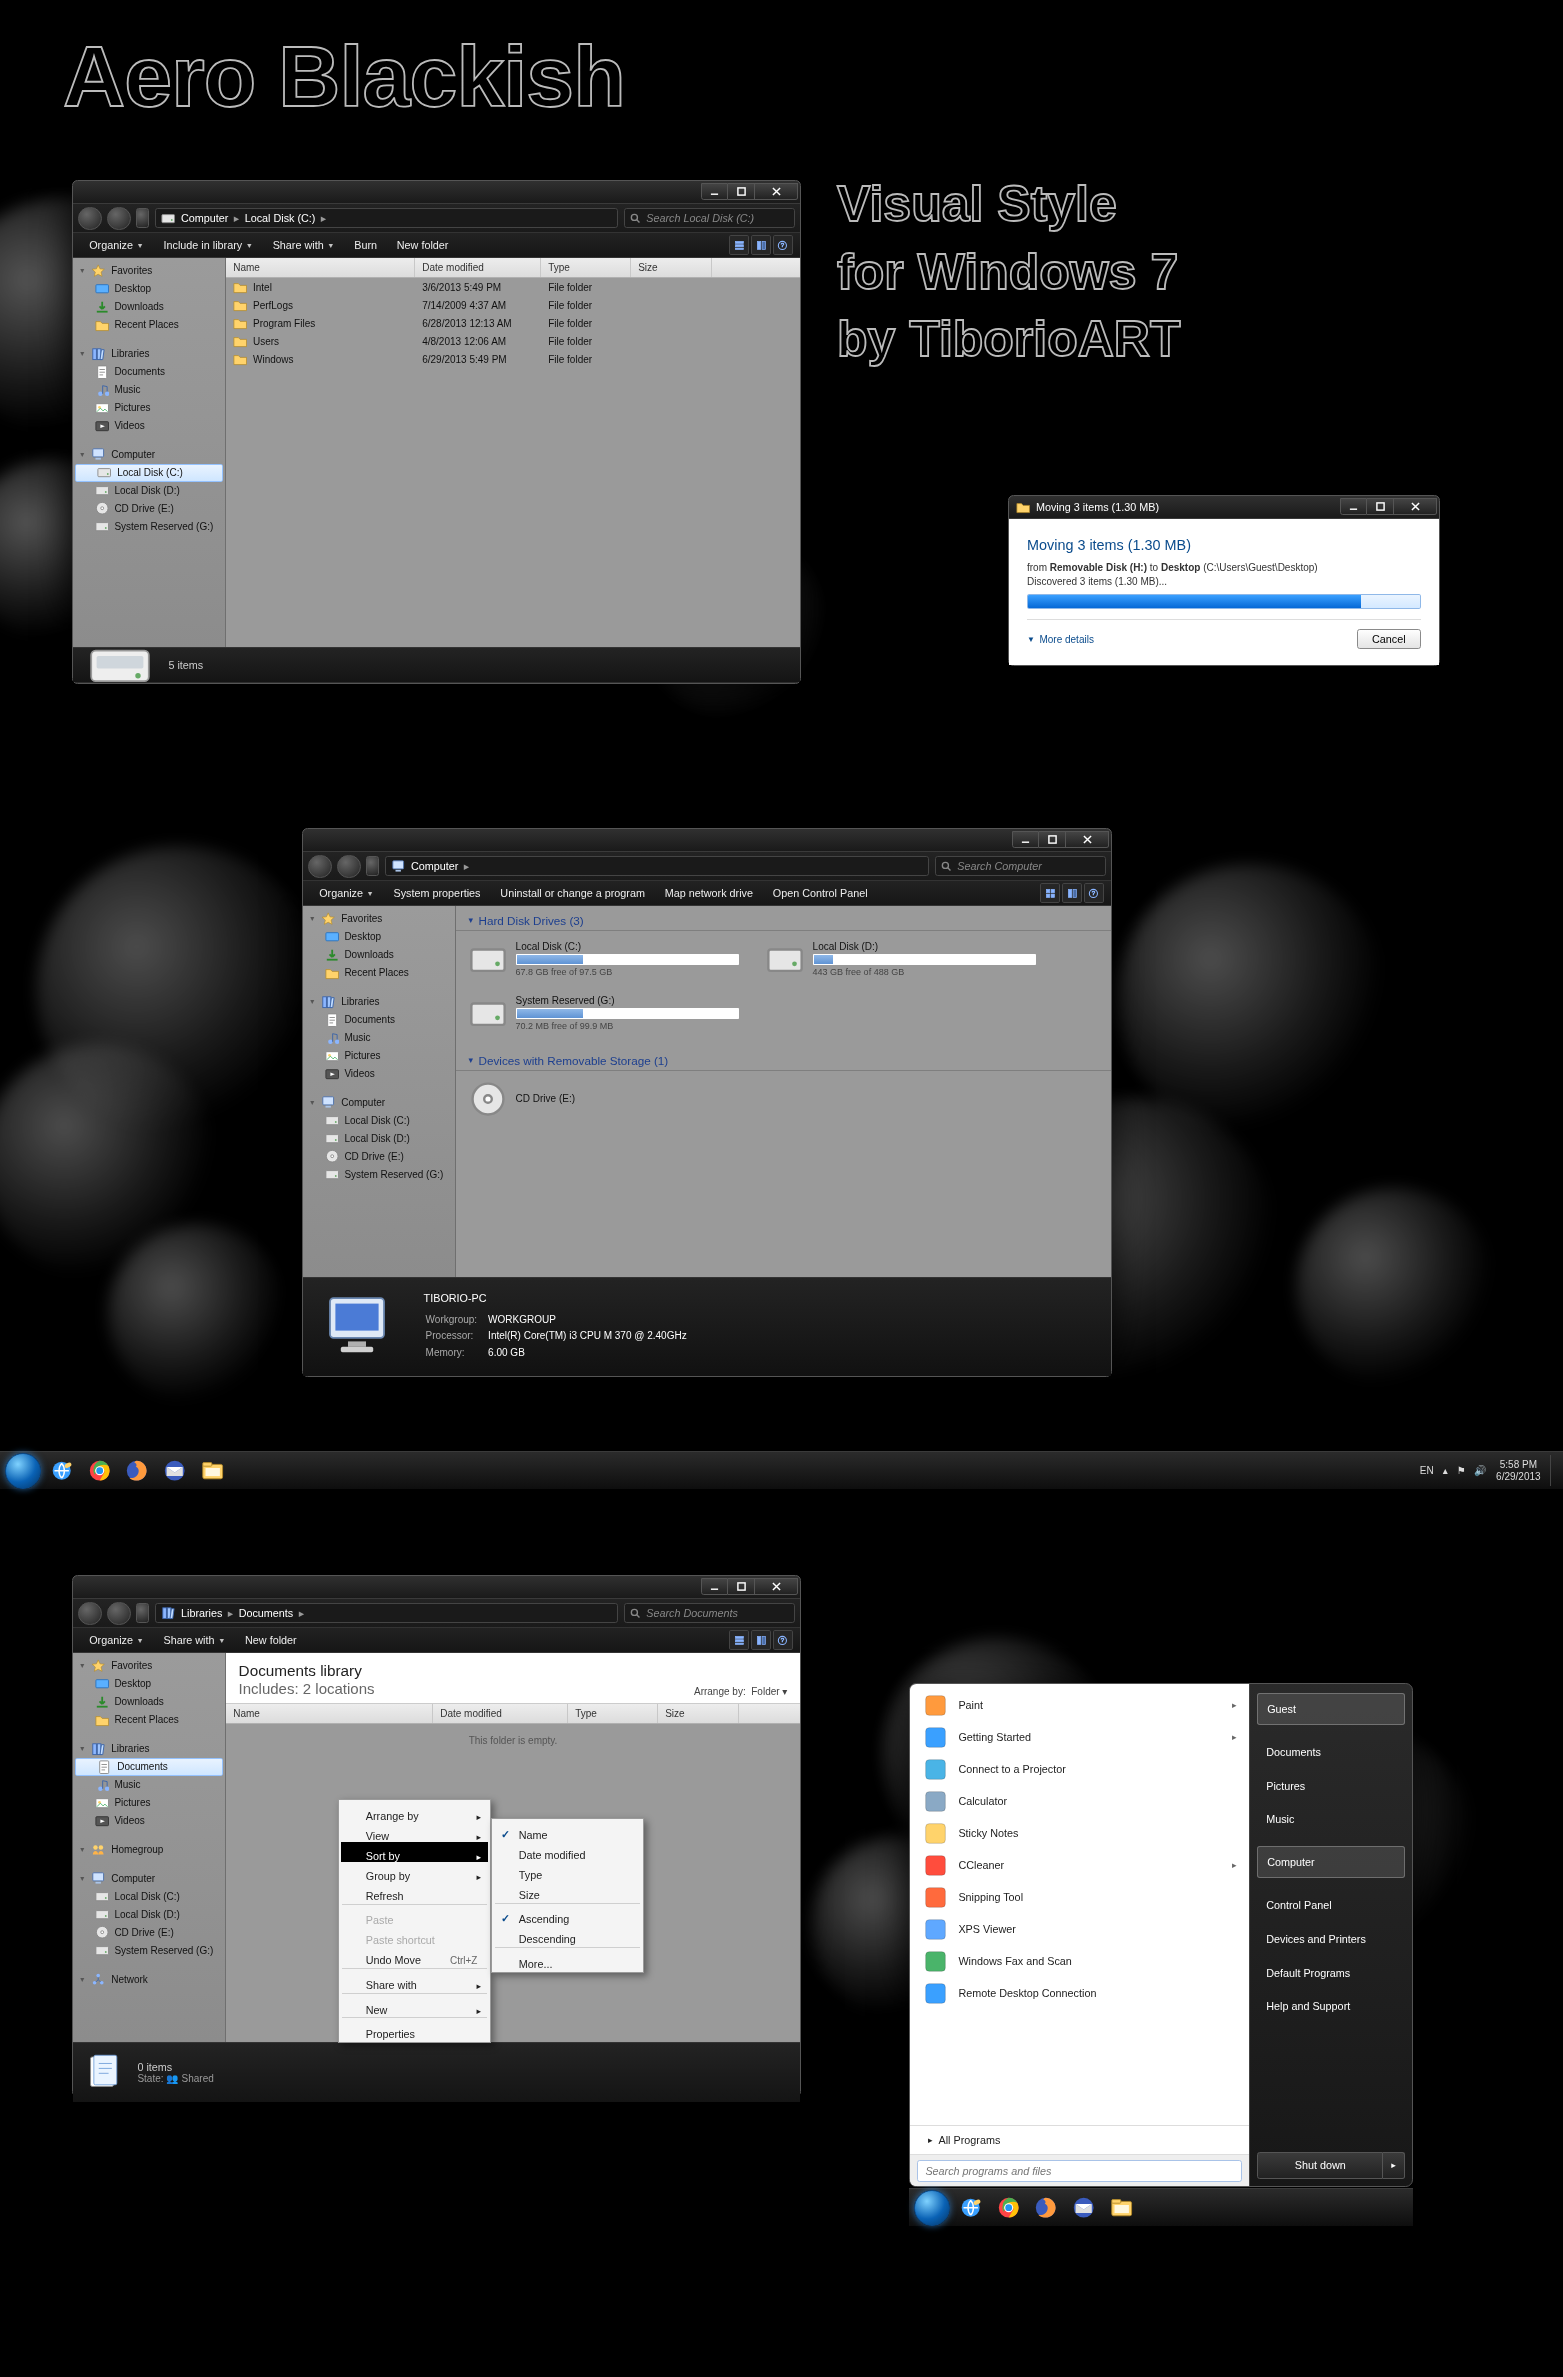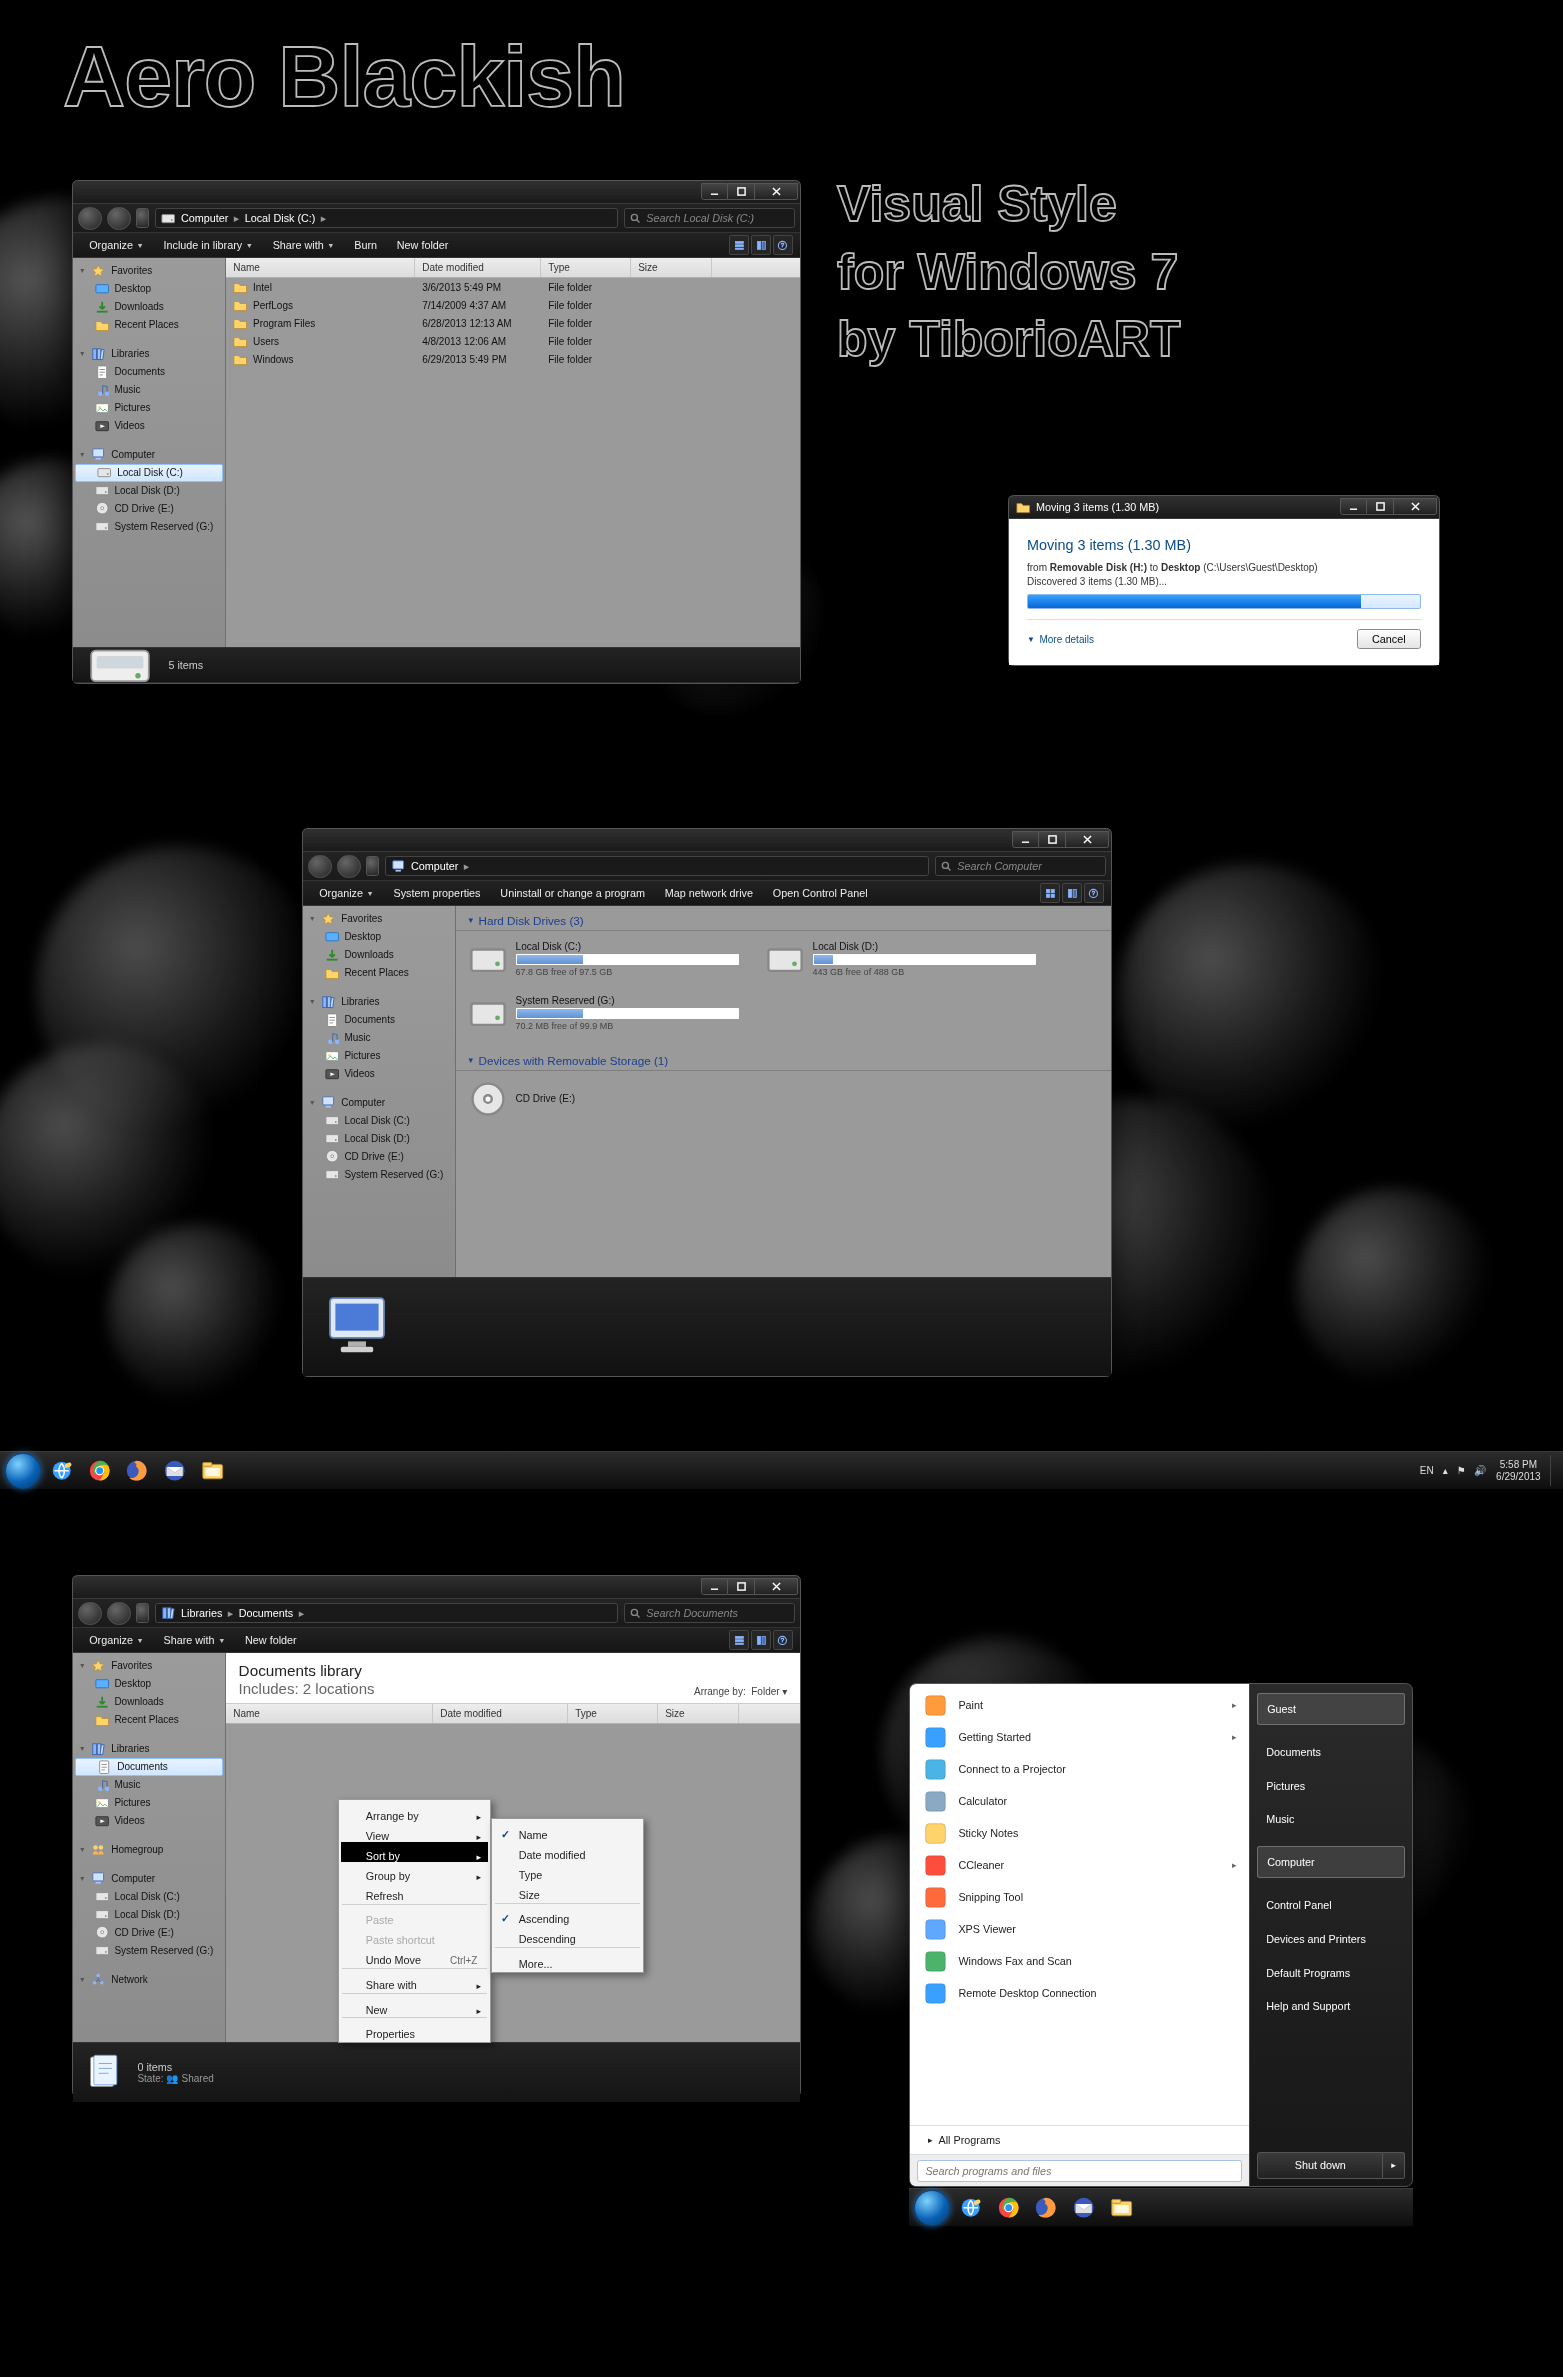--- a/index.html
+++ b/index.html
@@ -851,20 +851,39 @@
       </div>
     </div>
   </div>
   <div class="bigstatus">
     <svg class="pc-ic" viewBox="0 0 90 80">
       <rect x="10" y="8" width="60" height="44" rx="4" fill="#dfe9f6" stroke="#6a87b0" stroke-width="2"></rect>
       <rect x="16" y="14" width="48" height="30" fill="#4b7bd6"></rect>
       <rect x="30" y="56" width="20" height="6" fill="#b0b0b0"></rect>
       <rect x="22" y="62" width="36" height="6" rx="2" fill="#d0d0d0"></rect>
     </svg>
+    <div>
+      <div style="color:#fff;font-size:10.8px;margin-bottom:5.4px">TIBORIO-PC</div>
+      <table id="w3details">
+          <tbody>
+            <tr>
+              <td>Workgroup:</td>
+              <td style="color:#fff">WORKGROUP</td>
+            </tr>
+            <tr>
+              <td>Processor:</td>
+              <td style="color:#fff">Intel(R) Core(TM) i3 CPU       M 370  @ 2.40GHz</td>
+            </tr>
+            <tr>
+              <td>Memory:</td>
+              <td style="color:#fff">6.00 GB</td>
+            </tr>
+          </tbody>
+        </table>
+    </div>
   </div>
 </div>
 
 <div id="taskbar">
   <div class="start-orb"></div>
   <div class="tb-ic">
       <svg viewBox="0 0 26 26">
         <use href="#ic-ie"></use>
       </svg>
     </div>
@@ -1090,20 +1109,21 @@
           <div class="sub">Includes: 2 locations</div>
         </div>
         <div class="arr"><span>Arrange by:</span>&nbsp;&nbsp;<span>Folder</span> ▾</div>
       </div>
       <div class="colhdr">
         <span class="cw-name">Name</span>
         <span class="cw-date">Date modified</span>
         <span class="cw-type">Type</span>
         <span class="cw-size">Size</span>
       </div>
+      <div class="empty" style="text-align:center">This folder is empty.</div>
     </div>
   </div>
   <div class="statusbar">
     <svg viewBox="0 0 50 50" width="41" height="41">
       <rect x="8" y="6" width="28" height="36" rx="2" fill="#fff" stroke="#888"></rect>
       <rect x="12" y="4" width="28" height="36" rx="2" fill="#eaf4ff" stroke="#6a9ad6"></rect>
       <path d="M18 14h16M18 20h16M18 26h12" stroke="#6a9ad6"></path>
     </svg>
     <div>
       <div>0 items</div>

